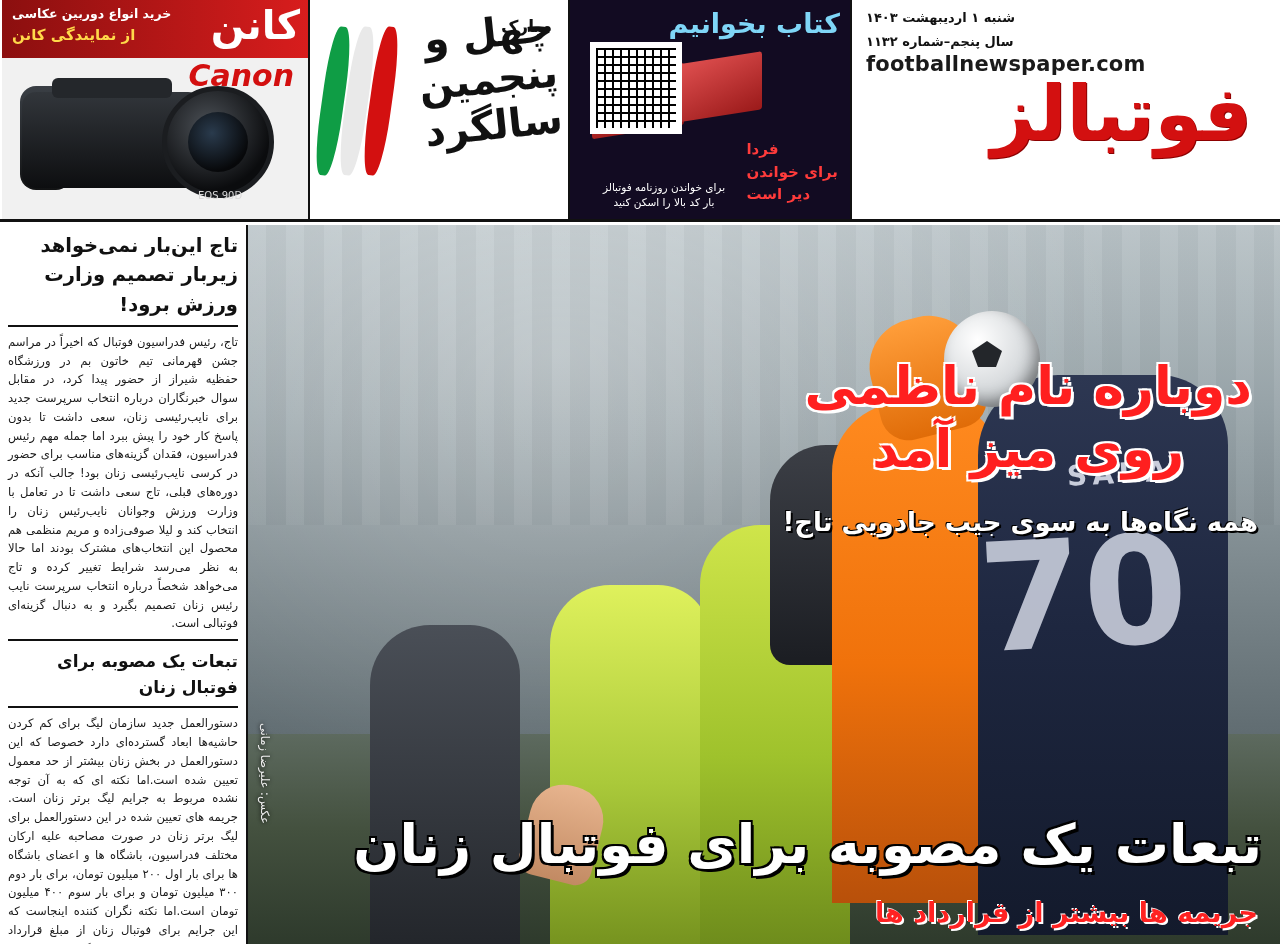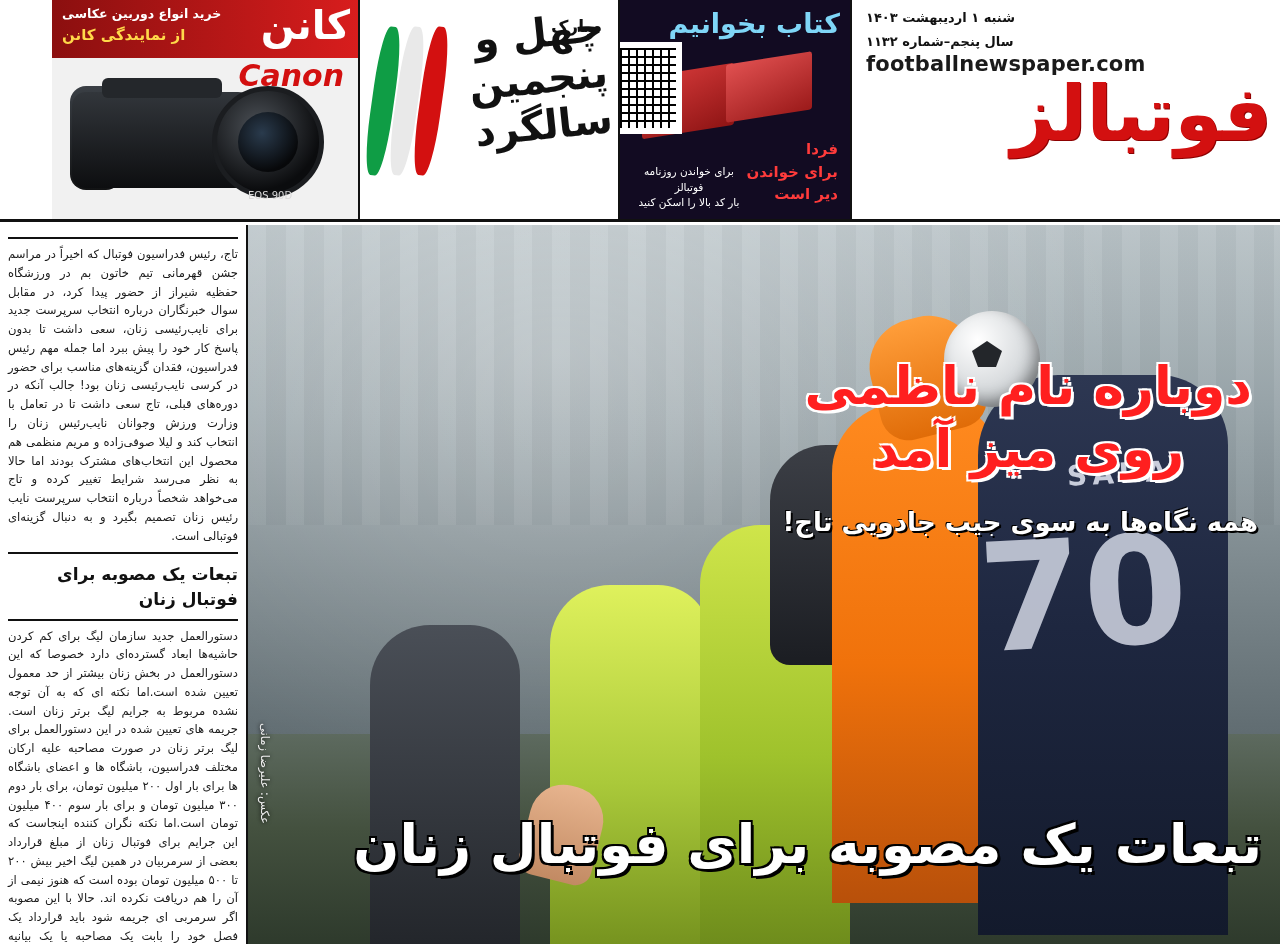--- a/index.html
+++ b/index.html
@@ -45,43 +45,43 @@
   .logo-main-row {
     display: flex; flex-direction: row; align-items: flex-end;
     justify-content: flex-start; margin-top: 2px;
   }
   .brand-word {
     font-size: 76px; font-weight: 900; color:#d31010;
     font-family: "DejaVu Sans", sans-serif;
     line-height: .95; letter-spacing: -2px;
     text-shadow: 1px 1px 0 #8d0000;
     direction: rtl;
-    margin-right: 0;
+    margin-right: 20px;
   }
   .brand-mark { width: 120px; height: 120px; position: relative; margin-left:2px;}
   .brand-en {
     position:absolute; left: 6px; bottom: 30px;
     font-size: 16px; font-weight: bold; color: #d31010;
     direction: ltr;
   }
   .brand-en small { display:block; font-size: 9px; color:#1c1c8a; line-height:1.15; font-weight:bold;}
 
   
   .book-ad {
-    width: 232px; height: 219px; background: #120b22;
+    width: 282px; height: 219px; background: #120b22;
     position: relative; overflow: hidden;
     border-left: 2px solid #111;
   }
   .book-ad .ba-title {
     position:absolute; top: 8px; right: 10px;
     color: #7fd6f7; font-size: 27px; font-weight: bold; direction: rtl;
   }
   .book-ad .ba-red {
     position:absolute; right: 12px; top: 138px;
-    color:#ff3b3b; font-size: 15px; font-weight: bold; text-align: right;
+    color:#ff3b3b; font-size: 15px; font-weight: bold; text-align: left;
     direction: rtl; line-height: 1.5;
   }
   .book-ad .ba-white {
     position:absolute; right: 100px; bottom: 8px; left: 8px;
     color:#fff; font-size: 10.5px; text-align: center; direction: rtl; line-height: 1.5;
   }
   .book-ad .qr {
     position:absolute; right: 168px; top: 42px;
     width: 92px; height: 92px; background:#fff; padding:6px;
   }
@@ -393,23 +393,25 @@
         <div class="p-navy-num">70</div>
         <div class="ball"></div>
       </div>
 
       <div class="photo-credit">عکس: علیرضا زمانی</div>
 
       <div class="lead-h2" style="white-space:pre-line">دوباره نام ناظمی
 روی میز آمد</div>
       <div class="lead-kicker">همه نگاه‌ها به سوی جیب جادویی تاج!</div>
       <div class="lead-h3">تبعات یک مصوبه برای فوتبال زنان</div>
+      <div class="lead-sub">جریمه ها بیشتر از قرارداد ها</div>
     </div>
 
     <div class="side-col">
+      <div class="side-hl">تاج این‌بار نمی‌خواهد زیربار تصمیم وزارت ورزش برود!</div>
       <div class="side-rule"></div>
       <div class="side-body">تاج، رئیس فدراسیون فوتبال که اخیراً در مراسم جشن قهرمانی تیم خاتون بم در ورزشگاه حفظیه شیراز از حضور پیدا کرد، در مقابل سوال خبرنگاران درباره انتخاب سرپرست جدید برای نایب‌رئیسی زنان، سعی داشت تا بدون پاسخ کار خود را پیش ببرد اما جمله مهم رئیس فدراسیون، فقدان گزینه‌های مناسب برای حضور در کرسی نایب‌رئیسی زنان بود! جالب آنکه در دوره‌های قبلی، تاج سعی داشت تا در تعامل با وزارت ورزش و‌جوانان نایب‌رئیس زنان را انتخاب کند و لیلا صوفی‌زاده و مریم منظمی هم محصول این انتخاب‌های مشترک بودند اما حالا به نظر می‌رسد شرایط تغییر کرده و تاج می‌خواهد شخصاً درباره انتخاب سرپرست نایب رئیس زنان تصمیم بگیرد و به دنبال گزینه‌ای فوتبالی است.</div>
 
       <div class="side-rule"></div>
       <div class="side-hl2">تبعات یک مصوبه برای فوتبال زنان</div>
       <div class="side-rule"></div>
       <div class="side-body">دستورالعمل جدید سازمان لیگ برای کم کردن حاشیه‌ها ابعاد گسترده‌ای دارد خصوصا که این دستورالعمل در بخش زنان بیشتر از حد معمول تعیین شده است.اما نکته ای که به آن توجه نشده مربوط به جرایم لیگ برتر زنان است. جریمه های تعیین شده در این دستورالعمل برای لیگ برتر زنان در صورت مصاحبه علیه ارکان مختلف فدراسیون، باشگاه ها و اعضای باشگاه ها برای بار اول ۲۰۰ میلیون تومان، برای بار دوم ۳۰۰ میلیون تومان و برای بار سوم ۴۰۰ میلیون تومان است.اما نکته نگران کننده اینجاست که این جرایم برای فوتبال زنان از مبلغ قرارداد بعضی از سرمربیان در همین لیگ اخیر بیش ۲۰۰ تا ۵۰۰ میلیون تومان بوده است که هنوز نیمی از آن را هم دریافت نکرده اند. حالا با این مصوبه اگر سرمربی ای جریمه شود باید قرارداد یک فصل خود را بابت یک مصاحبه یا یک بیانیه پرداخت کند. البته با وضعیت پرداختی ها در لیگ برتر فوتبال زنان احتمال می رود این سرمربیان مجبور به قرض کردن پول برای پرداخت جریمه هم شوند.</div>
     </div>
 
   </div>

